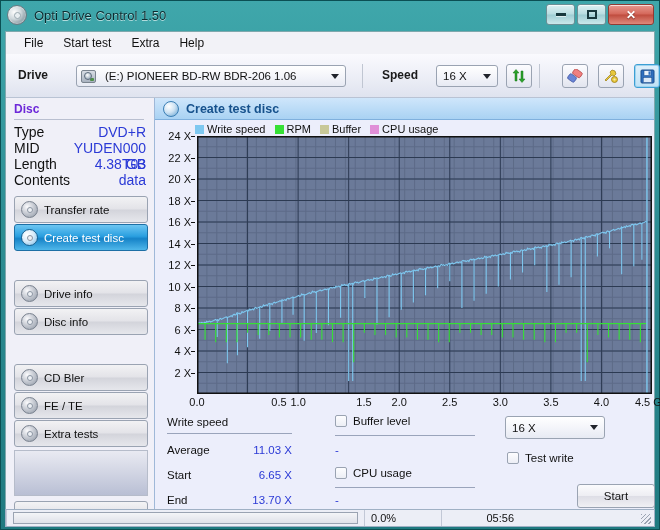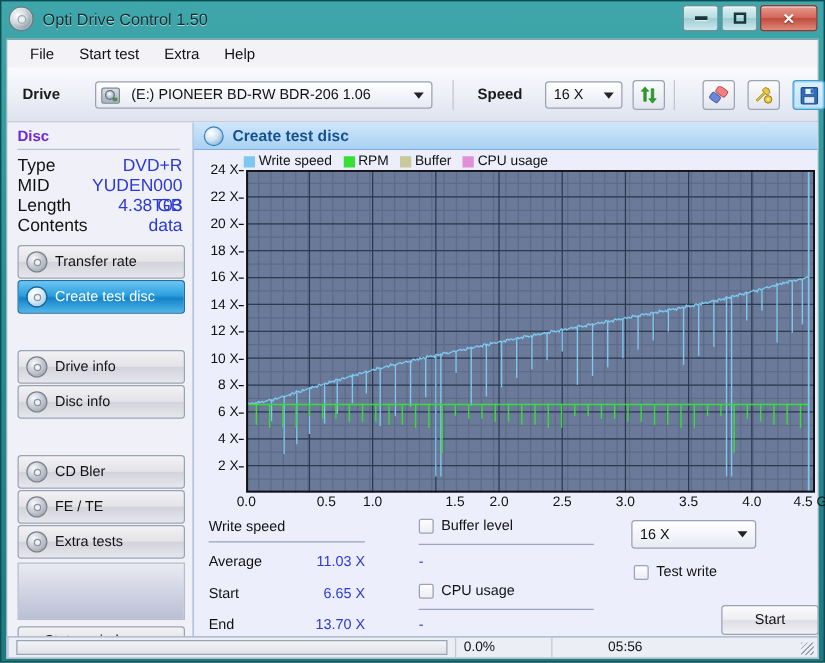--- a/index.html
+++ b/index.html
@@ -491,21 +491,21 @@
             <line x1="422.13888888888886" y1="187.5875" x2="422.13888888888886" y2="203.82" stroke="#35e035" stroke-width="1.1"></line>
             <line x1="432.7555555555556" y1="187.5875" x2="432.7555555555556" y2="203.82" stroke="#35e035" stroke-width="1.1"></line>
             <line x1="443.37222222222226" y1="187.5875" x2="443.37222222222226" y2="206.185" stroke="#35e035" stroke-width="1.1"></line>
             <line x1="449.94444444444446" y1="0" x2="449.94444444444446" y2="258" stroke="#7ec8f0" stroke-width="1.4"></line>
             <rect x="0.5" y="0.5" width="454" height="257" fill="none" stroke="#111" stroke-width="2"></rect>
           </svg>
       </div>
 
       <div class="xlabels" id="xaxis">
           <div class="xlab" style="left: 42px; top: 2px;">0.0</div>
-          <div class="xlab" style="left: 86px; top: 2px; padding-left: 40px;">0.5</div>
+          <div class="xlab" style="left: 104px; top: 2px; padding-left: 40px;">0.5</div>
           <div class="xlab" style="left: 143.111px; top: 2px;">1.0</div>
           <div class="xlab" style="left: 209px; top: 2px;">1.5</div>
           <div class="xlab" style="left: 244.222px; top: 2px;">2.0</div>
           <div class="xlab" style="left: 294.778px; top: 2px;">2.5</div>
           <div class="xlab" style="left: 345.333px; top: 2px;">3.0</div>
           <div class="xlab" style="left: 395.889px; top: 2px;">3.5</div>
           <div class="xlab" style="left: 446.444px; top: 2px;">4.0</div>
           <div class="xlab" style="left: 497px; top: 2px;">4.5 GB</div>
         </div>
 

